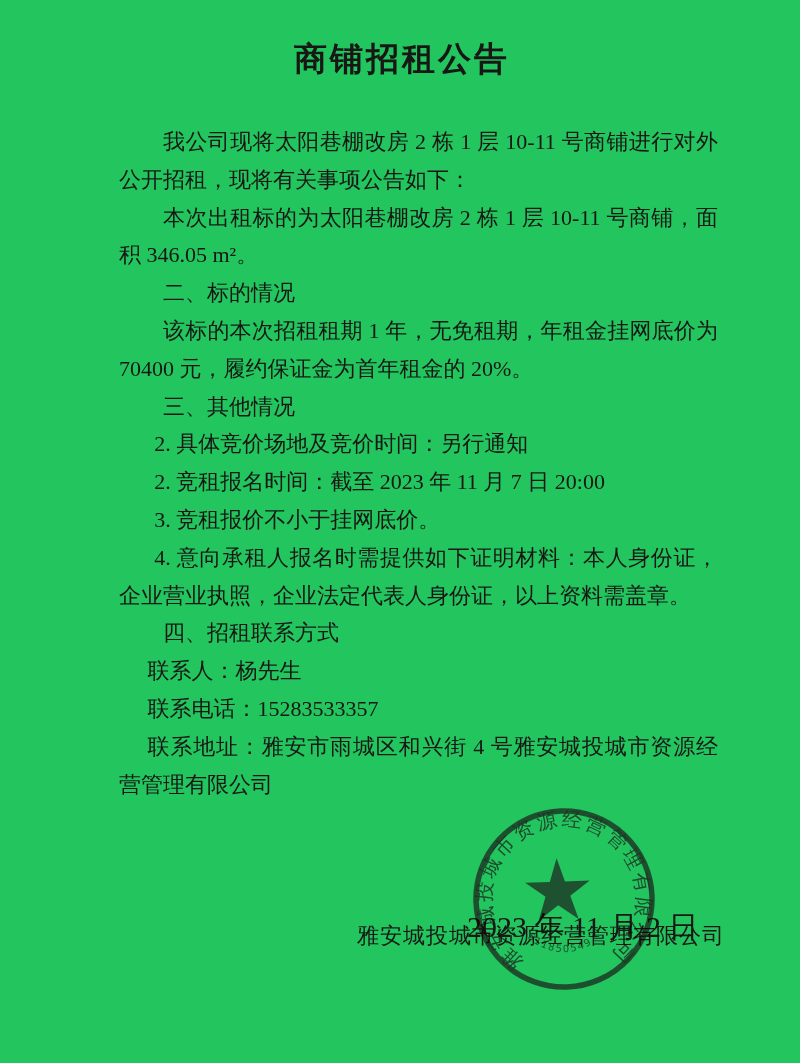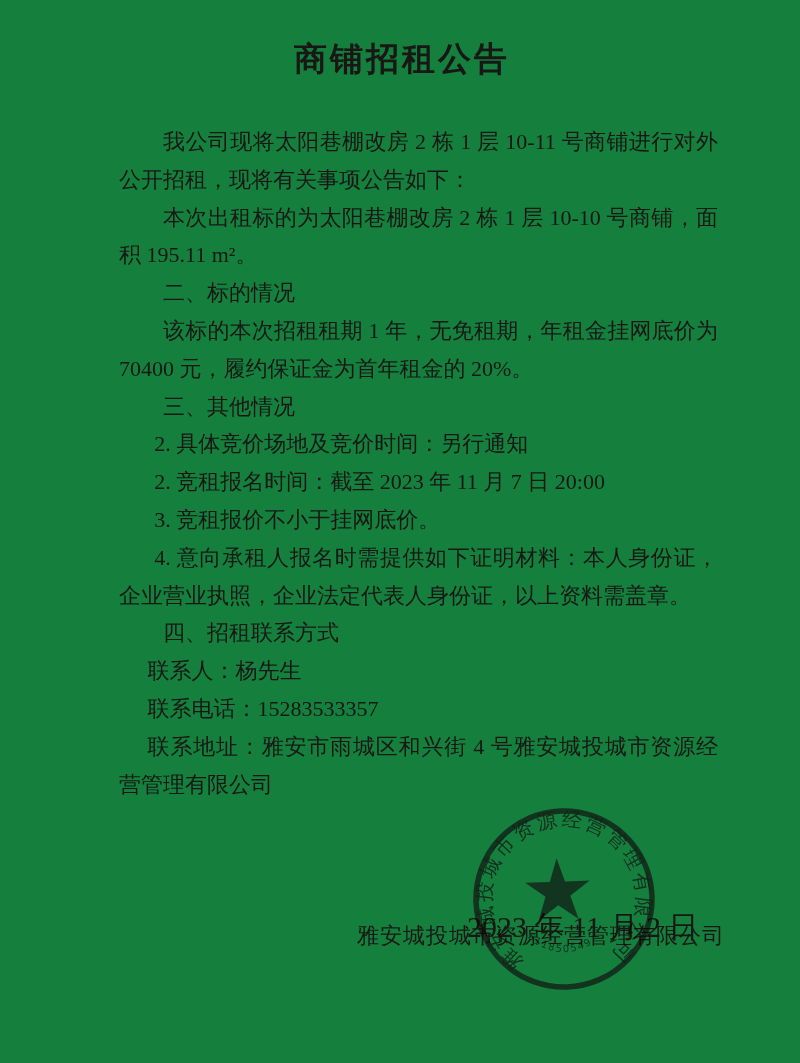--- a/index.html
+++ b/index.html
@@ -1,20 +1,20 @@
 <!DOCTYPE html>
 <html><head>
 <meta charset="utf-8">
 <style>
   html,body { margin:0; padding:0; }
   .page {
     position: relative;
     width: 800px;
     height: 1063px;
-    background: #15803d;
+    background: #22c55e;
     font-family: "Liberation Serif", "DejaVu Serif", serif;
     color: #181715;
     overflow: hidden;
   }
   .content {
     position: absolute;
     left: 86px;
     top: 40px;
     width: 632px;
   }
@@ -69,21 +69,21 @@
 <body>
 
 <div class="page">
 
   <div class="content">
     <h1 class="doc-title">商铺招租公告</h1>
 
     <div class="body-text">
       <p class="para">我公司现将太阳巷棚改房 2 栋 1 层 10-11 号商铺进行对外公开招租，现将有关事项公告如下：</p>
 
-      <p class="para">本次出租标的为太阳巷棚改房 2 栋 1 层 10-10 号商铺，面积 195.11 m²。</p>
+      <p class="para">本次出租标的为太阳巷棚改房 2 栋 1 层 10-11 号商铺，面积 346.05 m²。</p>
 
       <p class="hd">二、标的情况</p>
       <p class="para">该标的本次招租租期 1 年，无免租期，年租金挂网底价为 70400 元，履约保证金为首年租金的 20%。</p>
 
       <p class="hd">三、其他情况</p>
       <p class="item">2. 具体竞价场地及竞价时间：另行通知</p>
       <p class="item">2. 竞租报名时间：截至 2023 年 11 月 7 日 20:00</p>
       <p class="item">3. 竞租报价不小于挂网底价。</p>
       <p class="item">4. 意向承租人报名时需提供如下证明材料：本人身份证，企业营业执照，企业法定代表人身份证，以上资料需盖章。</p>
 

